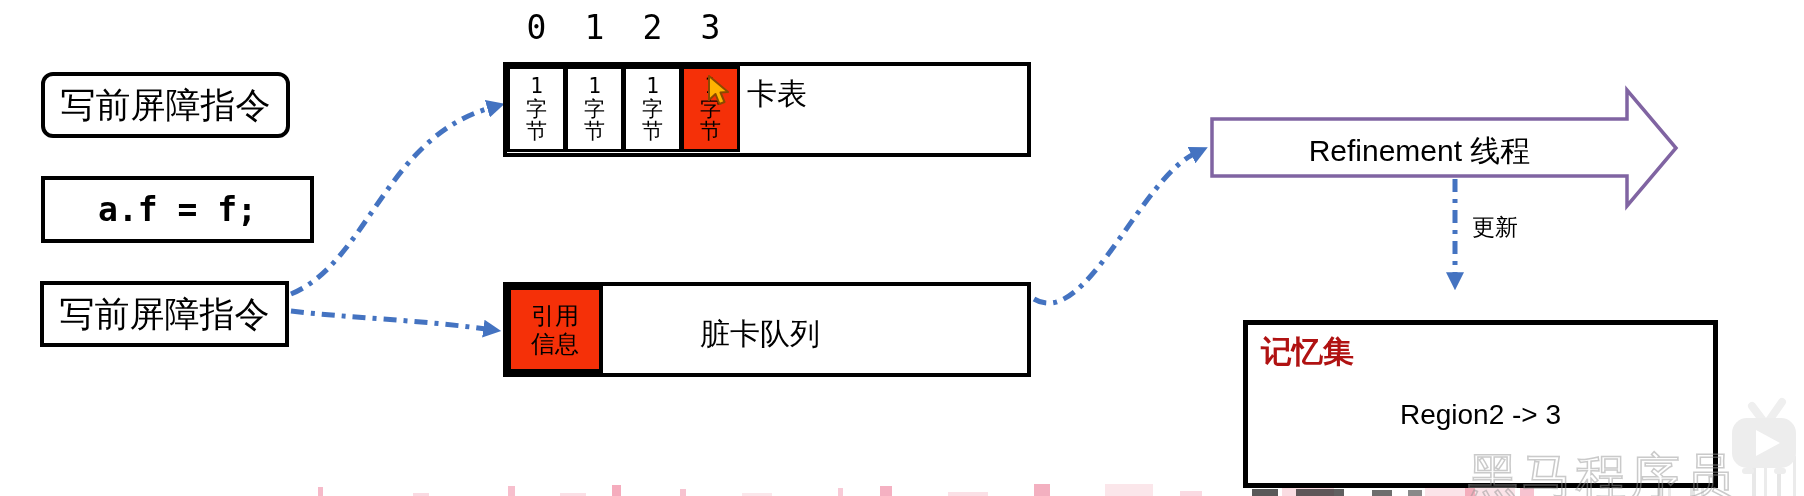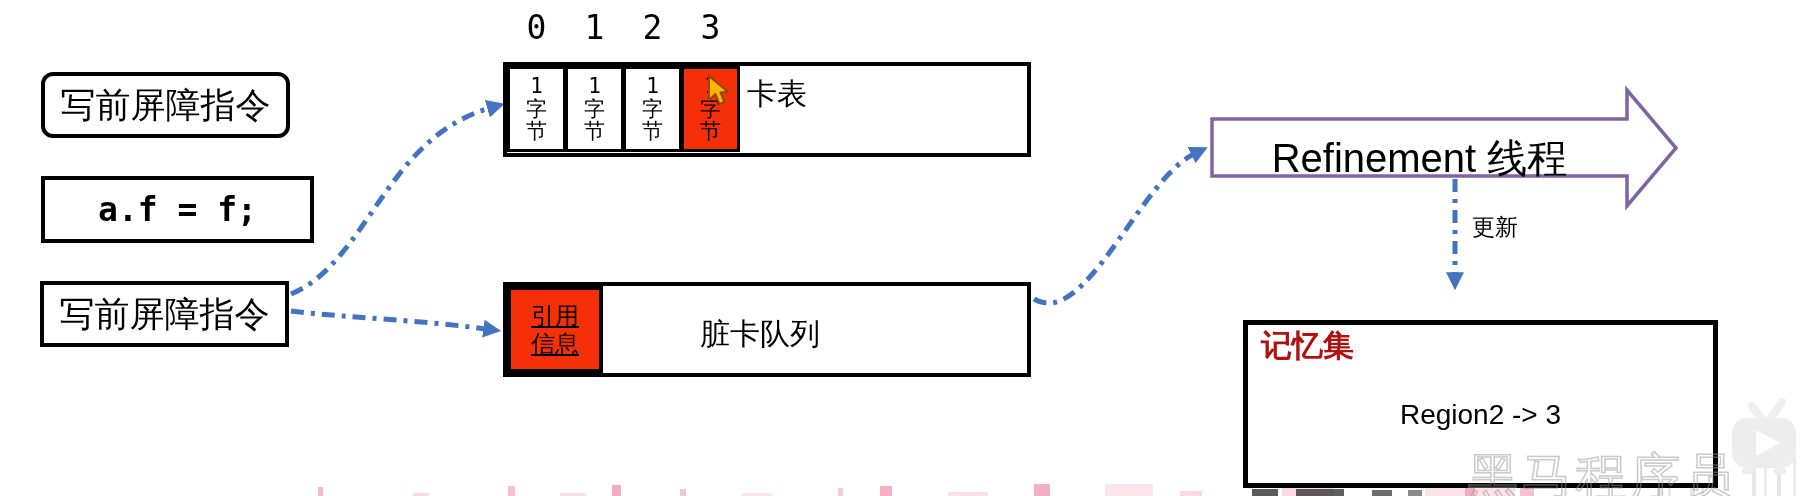--- a/index.html
+++ b/index.html
@@ -34,34 +34,34 @@
     position:absolute;top:8px;width:59px;text-align:center;
     font-family:"DejaVu Sans Mono",monospace;font-size:33px;
   }
   .ct-index.i0{left:507px;} .ct-index.i1{left:565px;} .ct-index.i2{left:623px;} .ct-index.i3{left:681px;}
   .ct-label{position:absolute;left:747px;top:74px;font-size:30px;}
 
   
   .dq-outer{position:absolute;left:503px;top:282px;width:528px;height:95px;border:4px solid #000;background:#fff;box-sizing:border-box;}
   .dq-cell{
     position:absolute;left:507px;top:286px;width:96px;height:87px;border:4px solid #000;background:#F53008;
-    box-sizing:border-box;display:flex;align-items:center;text-decoration:underline;
+    box-sizing:border-box;display:flex;align-items:center;
   }
   .dq-stack{display:block;width:52px;margin:0 auto;text-align:center;word-break:break-all;font-size:24px;line-height:1.15;}
   .dq-label{position:absolute;left:620px;top:314px;width:280px;text-align:center;font-size:30px;}
 
   
-  .ref-label{position:absolute;left:1212px;top:131px;width:415px;text-align:center;font-size:40px;}
+  .ref-label{position:absolute;left:1212px;top:131px;width:415px;text-align:center;font-size:30px;}
 
   
   .upd-label{position:absolute;left:1472px;top:212px;font-size:23px;}
 
   
   .rs-box{position:absolute;left:1243px;top:320px;width:475px;height:168px;border:5px solid #000;background:#fff;box-sizing:border-box;}
-  .rs-title{position:absolute;left:13px;top:0;font-size:31px;font-weight:600;color:#B01212;}
+  .rs-title{position:absolute;left:13px;top:6px;font-size:31px;font-weight:600;color:#B01212;}
   .rs-entry{position:absolute;left:0;top:74px;width:100%;text-align:center;font-family:Liberation Sans, sans-serif;font-size:28px;}
 
   
   .brand{
     position:absolute;left:1468px;top:444px;font-size:50px;letter-spacing:4px;white-space:nowrap;
     color:rgba(255,255,255,0);-webkit-text-stroke:1.5px rgba(150,150,150,.5);
   }
   .tvlogo{position:absolute;left:1722px;top:396px;}
 </style>
 </head>

